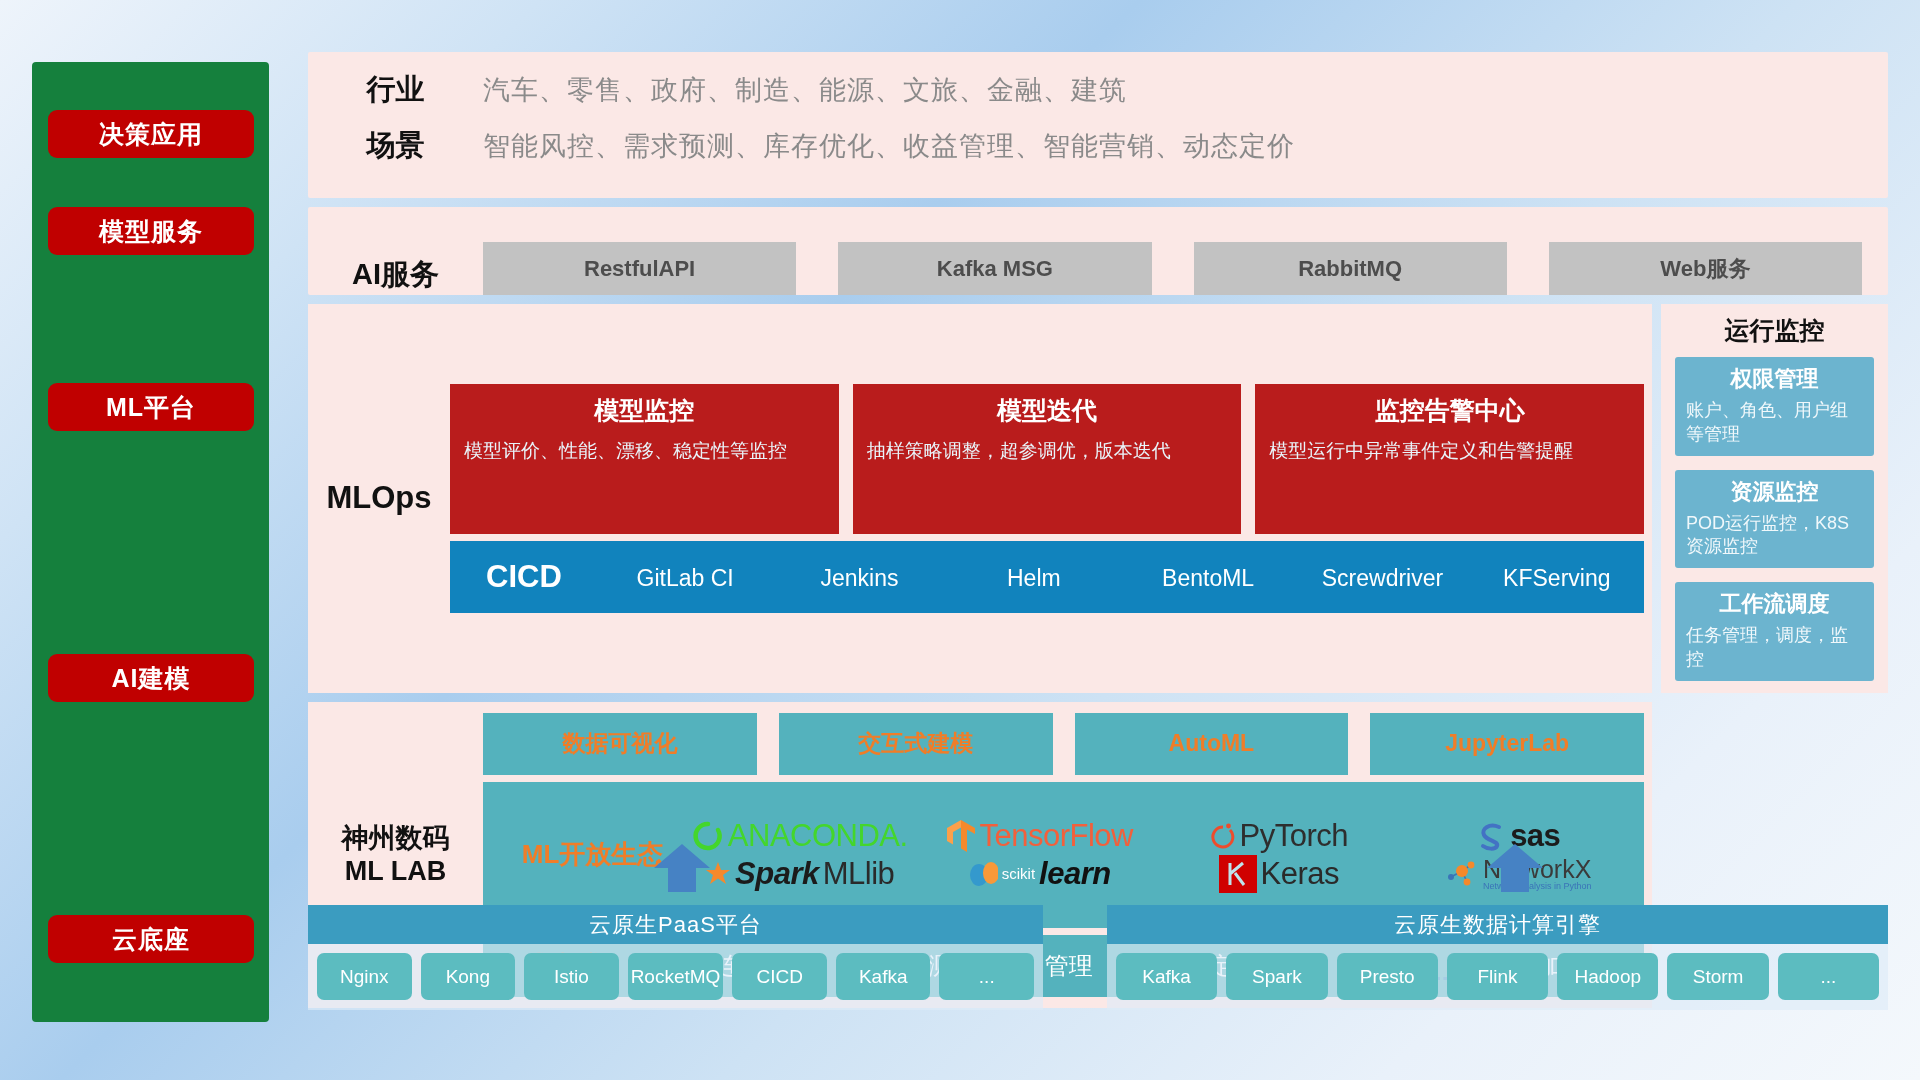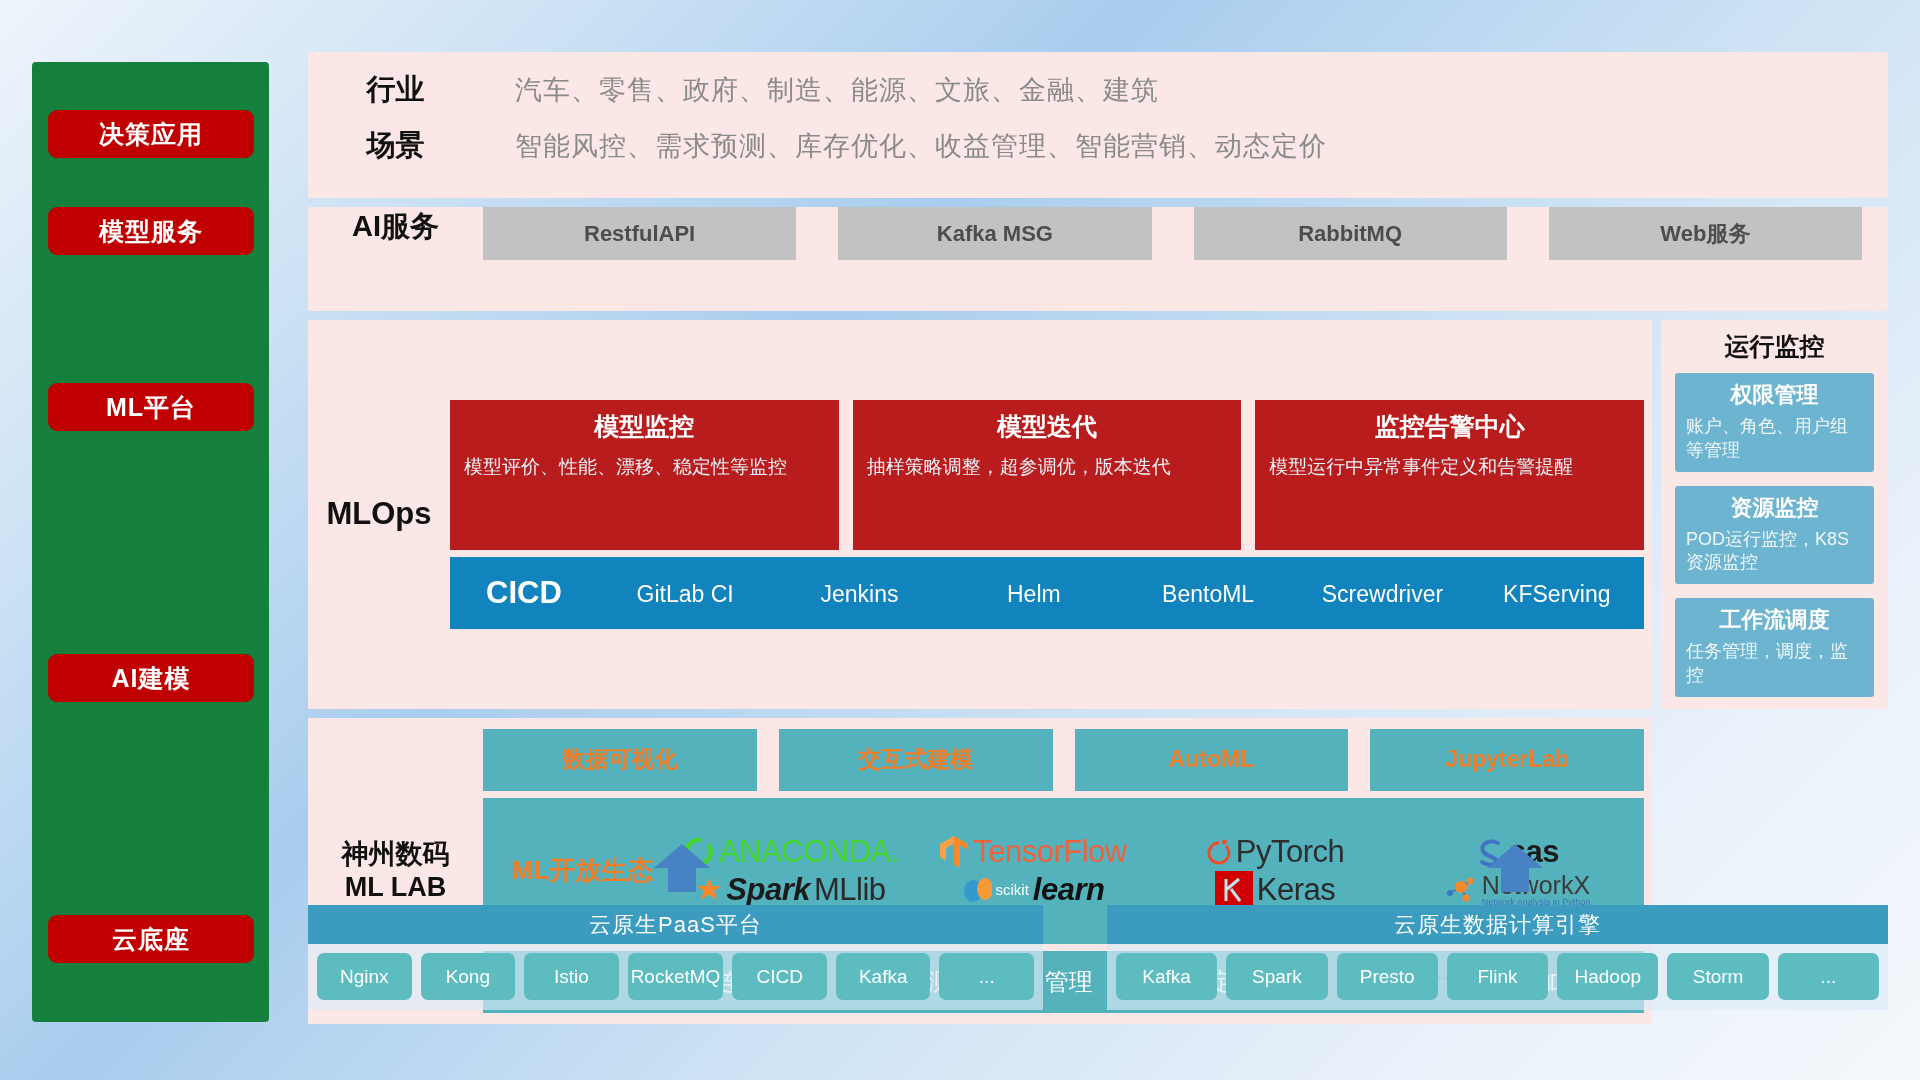--- a/index.html
+++ b/index.html
@@ -36,24 +36,24 @@
   .band { background: #fbe8e6; border-radius: 2px; }
   .band + .band { margin-top: 9px; }
 
   
   #band-apps { height: 146px; padding: 18px 0 0 0; display: flex; flex-direction: column; gap: 16px; }
   .app-row { display: flex; align-items: center; }
   .app-key {
     width: 175px; flex: none; text-align: center;
     font-size: 29px; font-weight: bold; color: #111;
   }
-  .app-val { font-size: 27px; color: #8a8a8a; letter-spacing: 1px; margin-left: 32px; }
-
-  
-  #band-svc { height: 104px; display: flex; align-items: flex-start; }
+  .app-val { font-size: 27px; color: #8a8a8a; letter-spacing: 1px; }
+
+  
+  #band-svc { height: 88px; display: flex; align-items: flex-end; }
   .svc-key { width: 175px; flex: none; text-align: center; font-size: 29px; font-weight: bold; color: #111; }
   .svc-boxes { flex: 1; display: flex; gap: 42px; padding-right: 26px; }
   .svc-box {
     flex: 1; height: 53px; background: #c2c2c2;
     display: flex; align-items: center; justify-content: center;
     font-size: 22px; font-weight: bold; color: #4d4d4d;
   }
 
   
   #row-mlops { display: flex; gap: 9px; margin-top: 9px; }
@@ -99,21 +99,21 @@
   .model-key { width: 175px; flex: none; text-align: center; font-size: 27px; font-weight: bold; color: #111; line-height: 1.22; }
   .model-body { flex: 1; padding-right: 8px; }
   .tool-row { display: flex; gap: 22px; text-align: center; }
   .tool-box {
     flex: 1; height: 62px; background: #54b2bd;
     display: flex; align-items: center; justify-content: center;
     color: #f07d28; font-size: 23px; font-weight: bold;
   }
   .eco-row {
     margin-top: 7px; background: #54b2bd; height: 146px;
-    display: flex; align-items: center; padding-left: 12px;
+    display: flex; align-items: center; padding-left: 22px;
   }
   .eco-label { width: 175px; flex: none; text-align: center; color: #f07d28; font-size: 26px; font-weight: bold; }
   .eco-logos { flex: 1; display: grid; grid-template-columns: repeat(4, 1fr); grid-template-rows: 1fr 1fr; align-items: center; justify-items: center; padding-right: 6px; }
   .logo { display: flex; align-items: center; gap: 4px; }
   .logo-txt { font-size: 31px; letter-spacing: -0.5px; }
 
   .ds-row {
     margin-top: 7px; background: #54b2bd; height: 62px;
     display: flex; align-items: center;
   }

